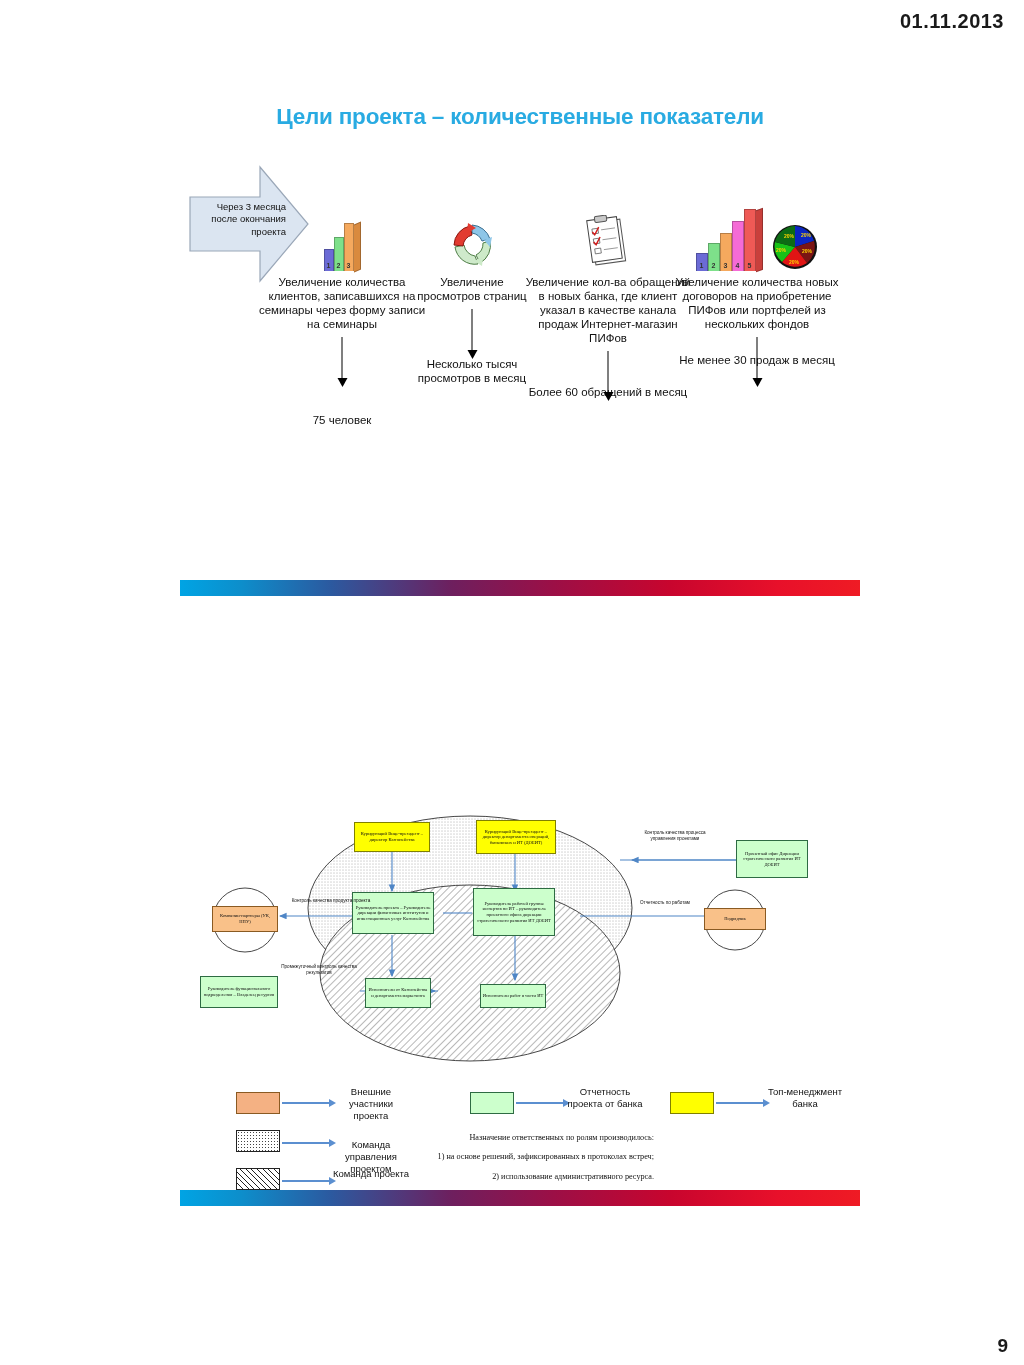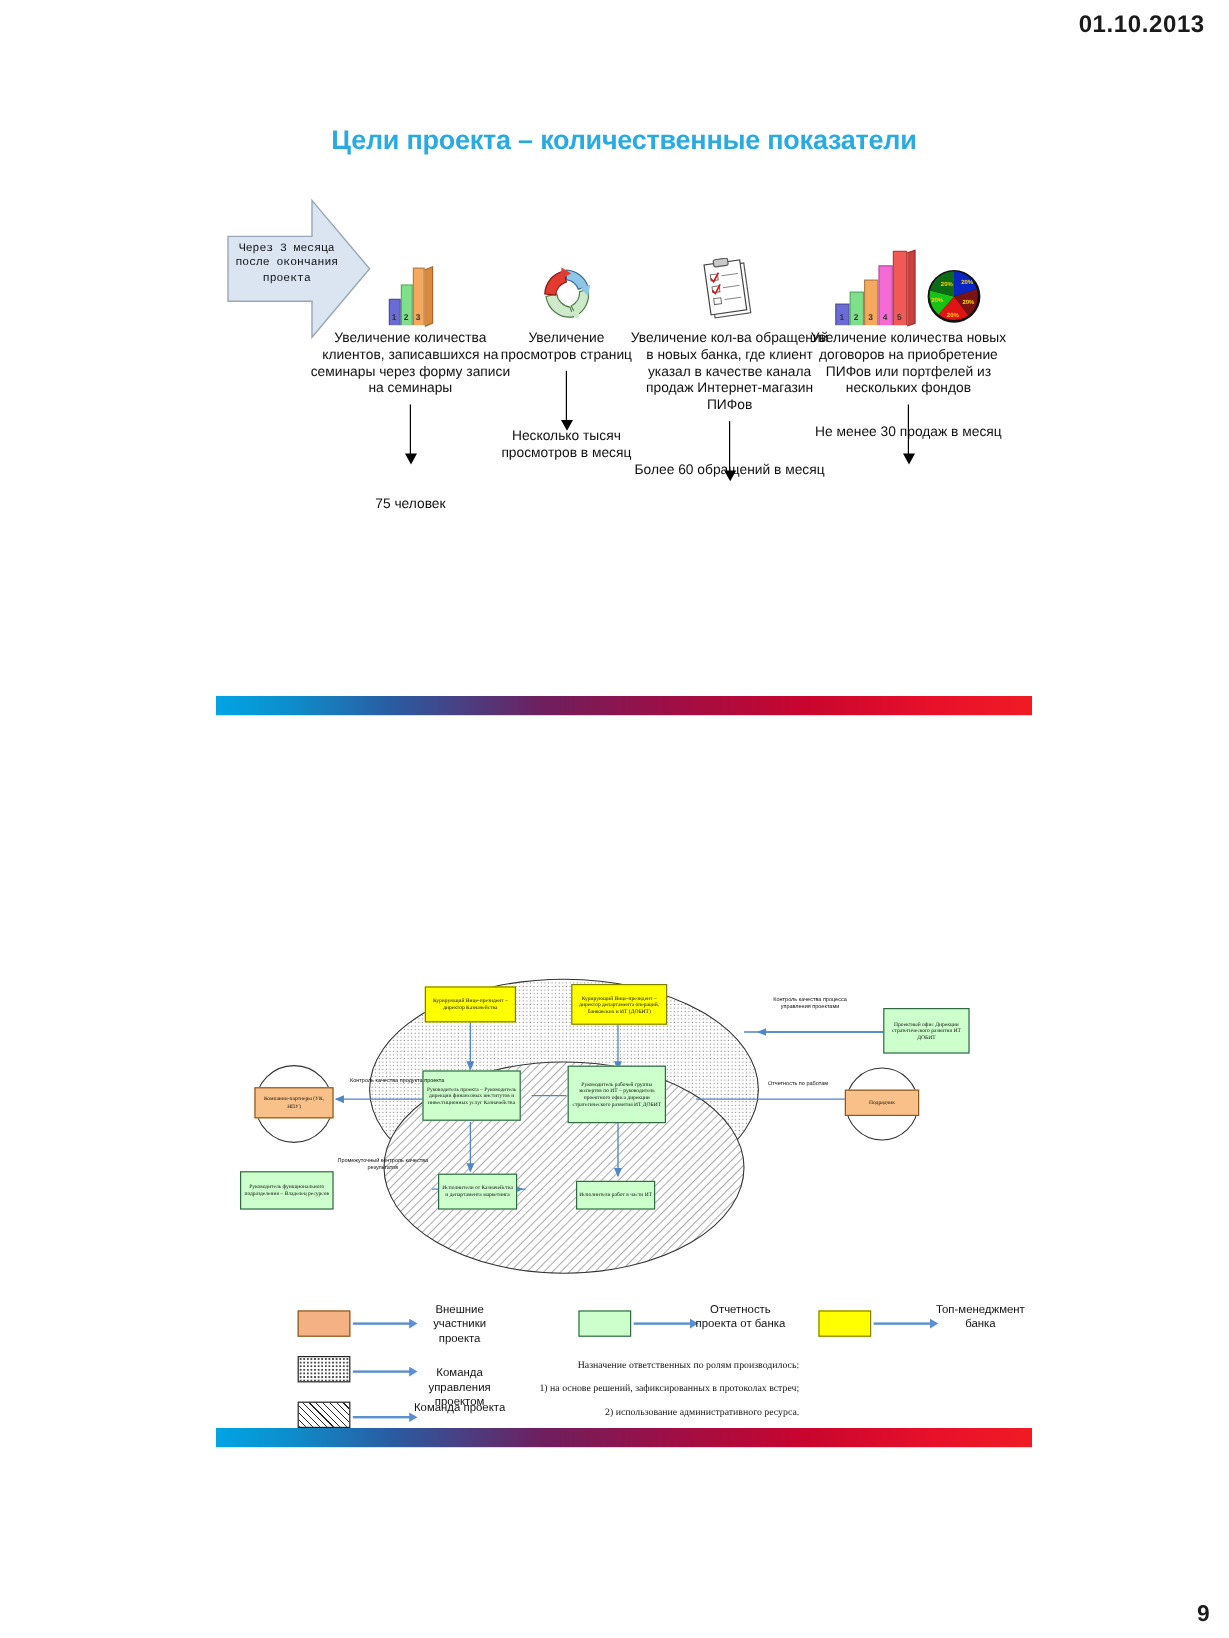--- a/index.html
+++ b/index.html
@@ -156,25 +156,24 @@
     left: 8px;
     top: 165px;
     width: 122px;
     height: 118px;
   }
   .banner-arrow svg { display: block; }
   .banner-arrow .btext {
     position: absolute;
     left: 4px; top: 36px;
     width: 94px;
-    text-align: center;
+    text-align: right;
     font-size: 9.5px;
     line-height: 1.3;
     color: #111;
-    font-family: Liberation Mono, monospace;
   }
 
   
   .barchart { display: flex; align-items: flex-end; gap: 0px; }
   .barchart .bar {
     position: relative;
     width: 10px;
     border: 1px solid rgba(0,0,0,.25);
     border-bottom: none;
     font-size: 7px;
@@ -227,21 +226,21 @@
     font-size: 4.6px;
     line-height: 1.25;
     color: #111;
     text-align: center;
     font-family: "Liberation Sans", sans-serif;
   }
 
   
   .legend {
     position: absolute;
-    left: 12px; top: 450px;
+    left: 0; top: 450px;
     width: 680px;
     height: 120px;
     text-decoration: underline;
   }
   .legend .sw {
     position: absolute;
     width: 44px; height: 22px;
   }
   .legend .sw.orange { background: #f4b183; border: 1.5px solid #8a5a22; }
   .legend .sw.green  { background: #ccffcc; border: 1.5px solid #2e6b43; }
@@ -281,21 +280,21 @@
     color: #111;
     text-align: right;
   }
   .legend .note p { margin: 0 0 7px 0; }
 </style>
 </head>
 <body>
 
 <div class="page">
 
-  <div class="page-date">01.10.2013</div>
+  <div class="page-date">01.11.2013</div>
 
   <div class="slide" id="slide1">
 
     <div class="slide-title">Цели проекта – количественные показатели</div>
 
     <div class="banner-arrow">
       <svg width="122" height="118" viewBox="0 0 122 118">
         <polygon points="2,32 72,32 72,2 120,59 72,116 72,86 2,86" fill="#dbe5f1" stroke="#9aa7b8" stroke-width="1.2"></polygon>
       </svg>
       <div class="btext">Через 3 месяца после окончания проекта</div>

